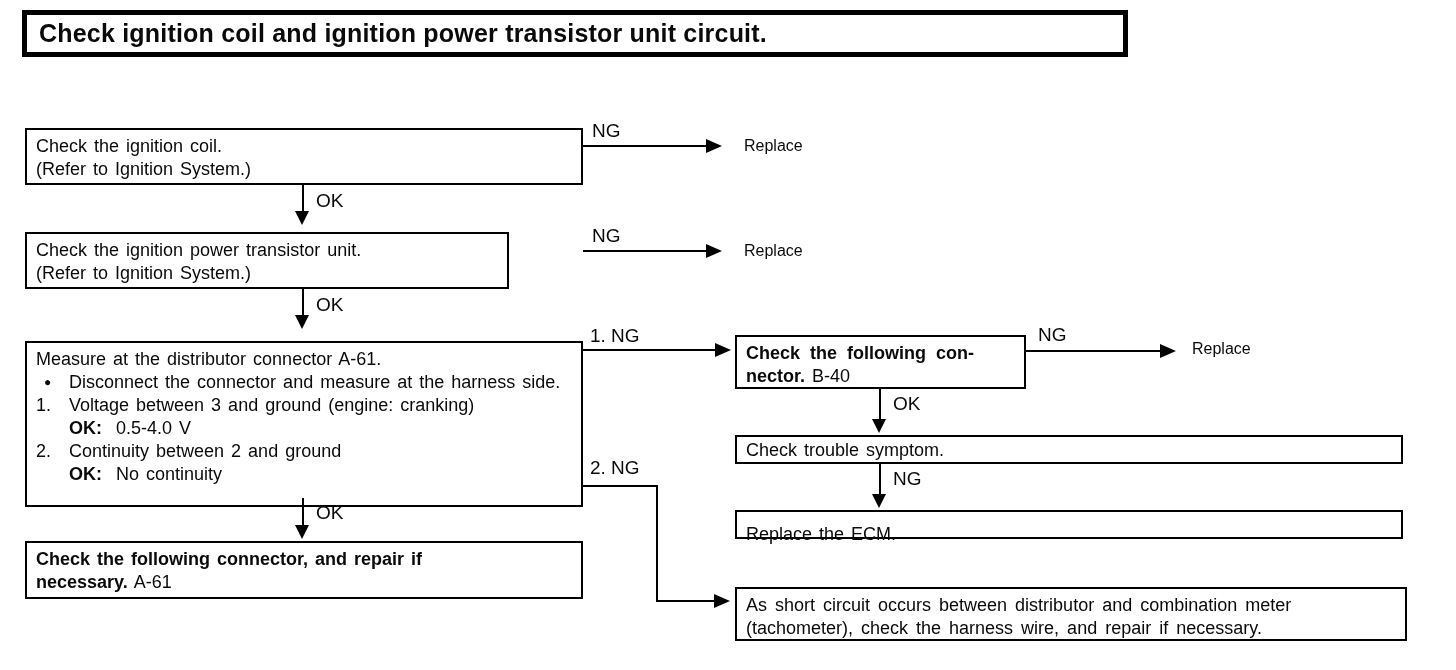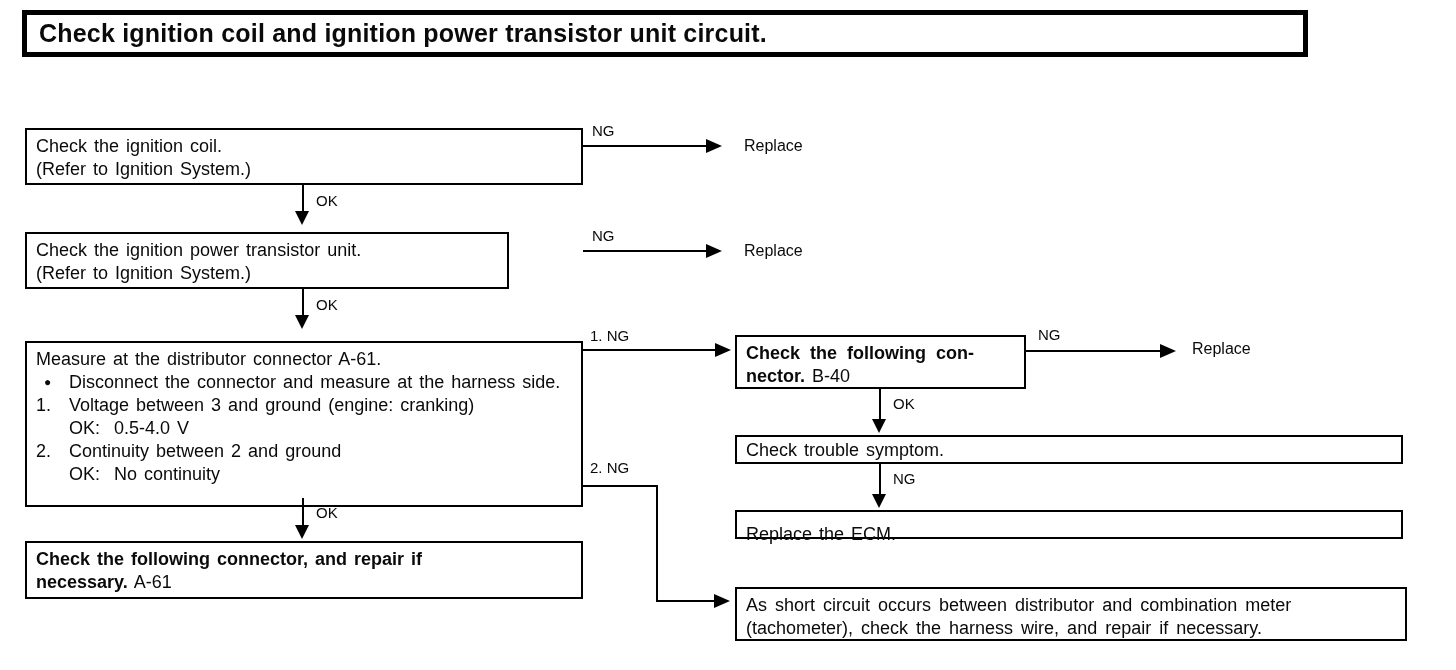--- a/index.html
+++ b/index.html
@@ -4,37 +4,37 @@
 <style>
   * { margin:0; padding:0; box-sizing:border-box; }
   html,body { background:#e8e8e8; }
   #page {
     position:relative; width:1456px; height:670px;
     background:#ffffff; color:#0a0a0a;
     font-family:"Liberation Sans","DejaVu Sans",sans-serif;
     overflow:hidden;
   }
   .title-box {
-    position:absolute; left:22px; top:10px; width:1286px; height:47px;
+    position:absolute; left:22px; top:10px; width:1106px; height:47px;
     border:5px solid #000; display:flex; align-items:center;
     padding-left:12px; font-size:25px; font-weight:bold; letter-spacing:0.2px;text-align:right;
   }
   .fbox {
     position:absolute; border:2px solid #000; background:#fff;
     font-size:18px; line-height:23px; padding:5px 8px 4px 9px;
     word-spacing:2px;
   }
   .fbox .bold { font-weight:bold; }
   .row { display:flex; }
   .numcol { width:33px; flex:0 0 33px; }
   .bulletcol { width:33px; flex:0 0 33px; padding-left:8px; font-size:12px; line-height:23px; }
   .okrow { padding-left:33px; }
-  .oklbl { font-weight:normal; margin-right:14px; }
+  .oklbl { font-weight:bold; margin-right:14px; }
   .lbl {
-    position:absolute; font-size:15px; line-height:24px; color:#0a0a0a;
+    position:absolute; font-size:19px; line-height:24px; color:#0a0a0a;
     white-space:nowrap;
   }
   .terminal { position:absolute; font-size:16px; font-weight:normal; white-space:nowrap; }
   .hline { position:absolute; height:2px; background:#000; }
   .vline { position:absolute; width:2px; background:#000; }
   .ah-right {
     position:absolute; width:0; height:0;
     border-left:16px solid #000; border-top:7px solid transparent; border-bottom:7px solid transparent;
   }
   .ah-down {

